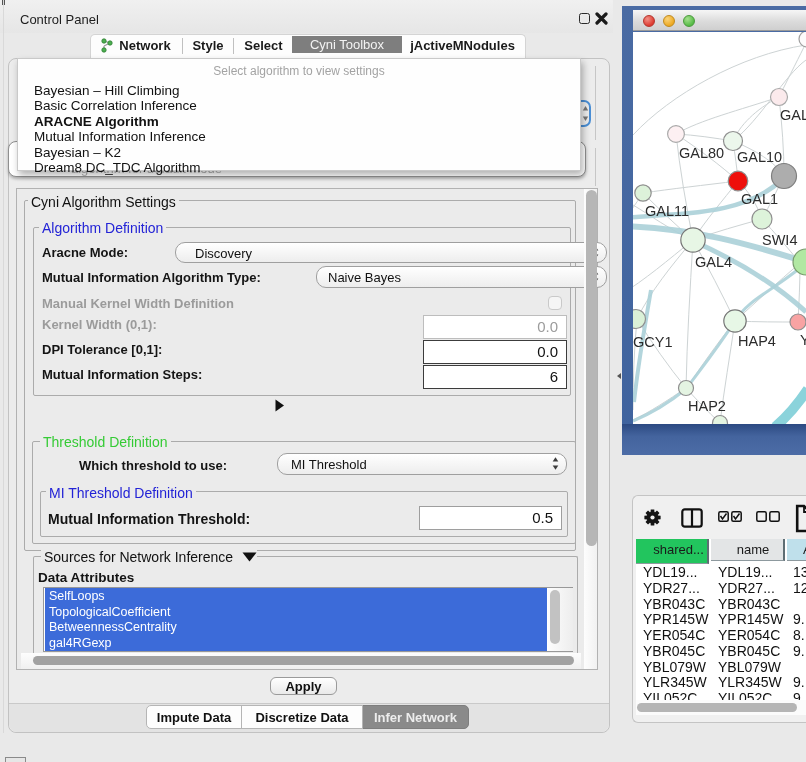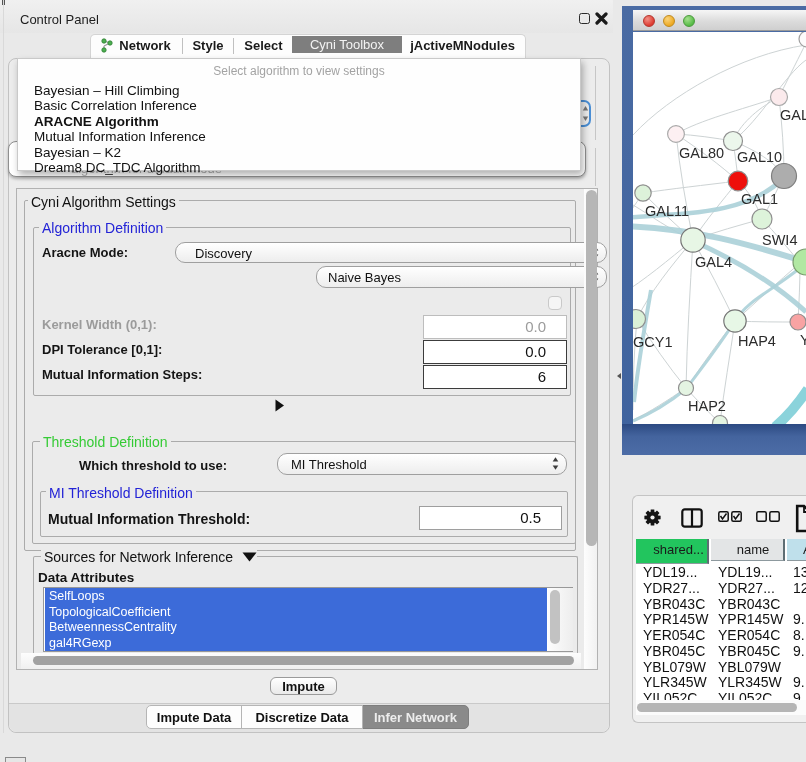--- a/index.html
+++ b/index.html
@@ -31,21 +31,21 @@
 
 
 #scrollpane { left:16px; top:188px; width:582px; height:482px; border:1px solid #b2b2b2; background:#ebebeb; }
 .groupbox { position:absolute; border:1px solid #ababab; border-radius:2px; }
 .grouplabel { position:absolute; font-size:14px; background:#ebebeb; padding:0 3px; white-space:nowrap; }
 .boldlbl { position:absolute; font-size:13px; font-weight:bold; color:#141414; white-space:nowrap; }
 .graylbl { position:absolute; font-size:13px; font-weight:bold; color:#9b9b9b; white-space:nowrap; }
 .combo { position:absolute; background:linear-gradient(#ffffff,#ededed); border:1px solid #9f9f9f; border-radius:10px; font-size:13px; color:#111;margin-left:40px; }
 .combo .cv { position:absolute; left:16px; top:3px; }
 .combo .ar { position:absolute; right:7px; top:2px; }
-.tfield { position:absolute; background:#fff; font-size:15px; text-align:right; padding-right:20px; }
+.tfield { position:absolute; background:#fff; font-size:15px; text-align:right; padding-right:8px; }
 .aqbtn { position:absolute; background:linear-gradient(#ffffff,#e9e9e9); border:1px solid #9a9a9a; border-radius:6px; text-align:center; font-size:13px; font-weight:bold; color:#111; }
 
 
 .sb-v-track { position:absolute; background:linear-gradient(90deg,#fdfdfd,#f1f1f1); }
 .sb-thumb { position:absolute; background:#b6b6b6; border-radius:6px; }
 
 
 .btab { position:absolute; top:705px; height:24px; line-height:23px; font-size:13px; font-weight:bold; text-align:center; background:#fdfdfd; border:1px solid #b5b5b5; color:#111; }
 
 
@@ -119,28 +119,30 @@
 
   <div class="boldlbl abs" style="left:42px;top:245px">Aracne Mode:</div>
   <div class="combo abs" style="left:135px;top:242px;width:432px;height:21px">
       <span class="cv" style="left:19px">Discovery</span>
       <svg class="ar" width="7" height="15" viewBox="0 0 7 15">
         <path d="M3.5 1.2 L6.3 5.4 H0.7 Z" fill="#3c3c3c"></path>
         <path d="M3.5 13.8 L6.3 9.6 H0.7 Z" fill="#3c3c3c"></path>
       </svg>
     </div>
 
+  <div class="boldlbl abs" style="left:42px;top:270px">Mutual Information Algorithm Type:</div>
   <div class="combo abs" style="left:276px;top:266px;width:291px;height:22px">
       <span class="cv" style="left:11px">Naive Bayes</span>
       <svg class="ar" width="7" height="15" viewBox="0 0 7 15">
         <path d="M3.5 1.2 L6.3 5.4 H0.7 Z" fill="#3c3c3c"></path>
         <path d="M3.5 13.8 L6.3 9.6 H0.7 Z" fill="#3c3c3c"></path>
       </svg>
     </div>
 
+  <div class="graylbl abs" style="left:42px;top:296px">Manual Kernel Width Definition</div>
   <div class="abs" style="left:548px;top:296px;width:14px;height:14px;background:#f5f5f5;border:1px solid #c9c9c9;border-radius:4px"></div>
 
   <div class="graylbl abs" style="left:42px;top:317px">Kernel Width (0,1):</div>
   <div class="tfield abs" style="left:423px;top:315px;width:144px;height:24px;border:1px solid #bdbdbd;color:#9c9c9c;line-height:22px">0.0</div>
 
   <div class="boldlbl abs" style="left:42px;top:342px">DPI Tolerance [0,1]:</div>
   <div class="tfield abs" style="left:423px;top:340px;width:144px;height:24px;border:1.5px solid #3c3c3c;color:#111;line-height:21px">0.0</div>
 
   <div class="boldlbl abs" style="left:42px;top:367px">Mutual Information Steps:</div>
   <div class="tfield abs" style="left:423px;top:365px;width:144px;height:24px;border:1.5px solid #3c3c3c;color:#111;line-height:21px">6</div>
@@ -177,21 +179,21 @@
     <div style="position:absolute;left:1px;top:0;width:502px;height:63px;background:#3c6bd9;color:#fff;font-size:12.5px;line-height:15.6px;padding:1px 0 0 4px">SelfLoops<br>TopologicalCoefficient<br>BetweennessCentrality<br>gal4RGexp</div>
     <div style="position:absolute;left:504px;top:0;width:25px;height:63px;background:linear-gradient(90deg,#fdfdfd,#ededed)"></div>
     <div class="sb-thumb" style="left:506px;top:2px;width:10px;height:54px;background:#c2c2c2"></div>
   </div>
 
   <div class="sb-v-track abs" style="left:584px;top:189px;width:13px;height:480px"></div>
   <div class="sb-thumb abs" style="left:586px;top:190px;width:11px;height:356px"></div>
   <div class="abs" style="left:21px;top:653px;width:560px;height:16px;background:linear-gradient(#fdfdfd,#f0f0f0)"></div>
   <div class="sb-thumb abs" style="left:33px;top:656px;width:541px;height:9px;background:#a2a2a2"></div>
 
-  <div class="aqbtn abs" style="left:270px;top:677px;width:67px;height:18px;line-height:17px">Impute</div>
+  <div class="aqbtn abs" style="left:270px;top:677px;width:67px;height:18px;line-height:17px">Apply</div>
 
   <div class="abs" style="left:9px;top:703px;width:600px;height:29px;background:#e3e3e3;border-top:1px solid #c9c9c9;border-radius:0 0 8px 8px"></div>
   <div class="btab abs" style="left:146px;width:96px;border-radius:5px 0 0 5px">Impute Data</div>
   <div class="btab abs" style="left:362px;width:107px;background:#8a8a8a;color:#ededed;border-color:#7e7e7e;border-radius:0 5px 5px 0">Infer Network</div>
   <div class="btab abs" style="left:241px;width:122px">Discretize Data</div>
 
   <div id="popup" class="abs">
     <div class="hint">Select algorithm to view settings</div>
     <div class="items">Bayesian – Hill Climbing<br>Basic Correlation Inference<br><b>ARACNE Algorithm</b><br>Mutual Information Inference<br>Bayesian – K2<br>Dream8 DC_TDC Algorithm</div>
   </div>

